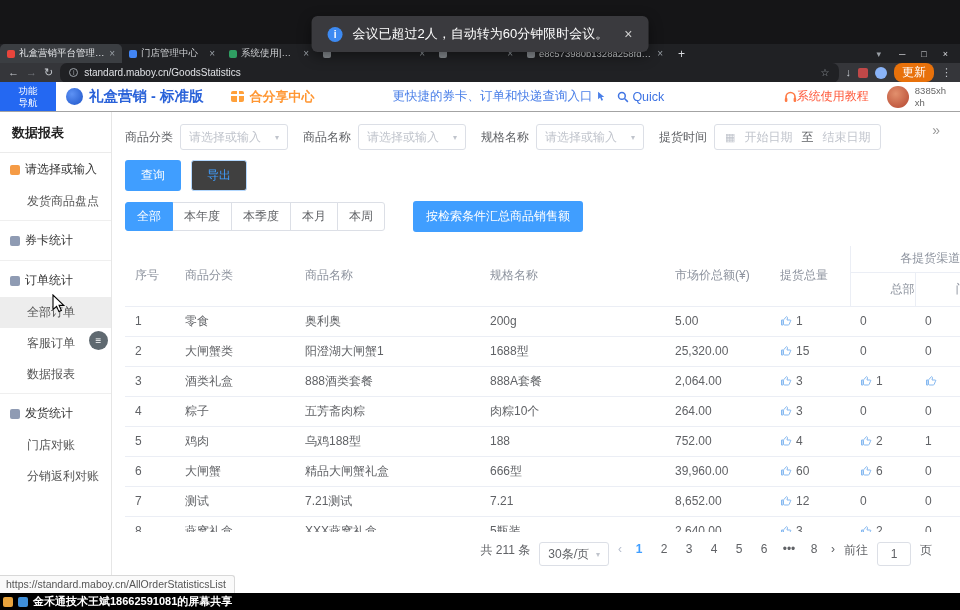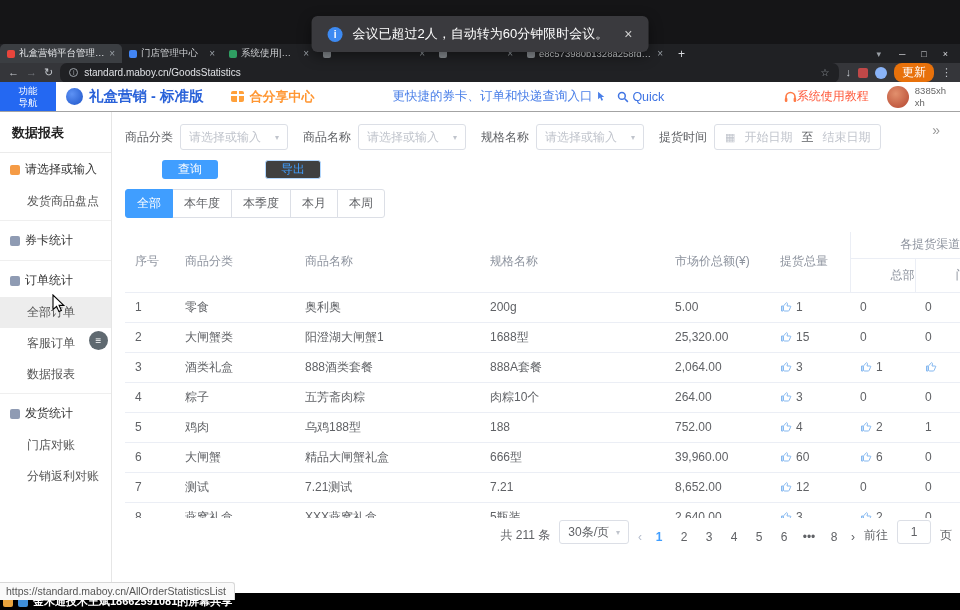--- a/index.html
+++ b/index.html
@@ -99,22 +99,22 @@
          display:flex; align-items:center; justify-content:space-between; padding:0 8px;
          margin-right:8px; cursor:pointer; }
   .ph { color:#c0c4cc; font-size:12px; }
   .sel-ar { color:#c0c4cc; font-size:8px; }
   .daterange { height:26px; border:1px solid #dcdfe6; border-radius:3px; display:flex; align-items:center;
                gap:9px; padding:0 10px; cursor:pointer; }
   .cal { color:#c0c4cc; font-size:11px; }
   .sep { color:#606266; }
 
   .actions { margin-top:10px; display:flex; gap:10px; }
-  .btn { font-size:12px; border-radius:3px; padding:0 15px; border:1px solid transparent; cursor:pointer;
-         font-family:inherit;margin-left:37px; }
+  .btn { font-size:12px; border-radius:3px; padding:6px 15px; border:1px solid transparent; cursor:pointer;
+         font-family:inherit; }
   .btn.primary { background:#409eff; color:#fff; }
   .btn.export { background:#404040; color:#409eff; border-color:#b3d8ff; }
 
   .quickrow { margin-top:10px; display:flex; align-items:center; }
   .seg { font-size:12px; padding:5px 11px; background:#fff; border:1px solid #dcdfe6; color:#606266;
          margin-left:-1px; cursor:pointer; font-family:inherit; }
   .seg.first { margin-left:0; border-radius:3px 0 0 3px; }
   .seg.last { border-radius:0 3px 3px 0; }
   .seg.active { background:#409eff; border-color:#409eff; color:#fff; position:relative; z-index:1; }
   .summary { margin-left:28px; padding:6px 12px; }
@@ -123,38 +123,38 @@
   table { border-collapse:collapse; table-layout:fixed; width:885px; font-size:12px; }
   th { color:#8d939e; font-weight:500; text-align:left; padding:0 10px; border-bottom:1px solid #ebeef5;
        background:#fff; white-space:nowrap; overflow:hidden; }
   thead tr:first-child th { height:26px; }
   thead tr:last-child th { height:34px; }
   th.grp { text-align:center; border-left:1px solid #ebeef5; }
   th.sub { border-left:1px solid #ebeef5;padding-left:40px; }
   td { color:#606266; padding:0 10px; height:30px; border-bottom:1px solid #ebeef5; white-space:nowrap; overflow:hidden; }
   .pk { width:12px; height:12px; vertical-align:-2px; margin-right:4px; }
 
-  .pager { margin-top:2px; width:835px; display:flex; align-items:flex-end; justify-content:flex-end;
-           gap:9px; font-size:12px; color:#606266; padding-right:8px; }
+  .pager { margin-top:10px; width:835px; display:flex; align-items:flex-start; justify-content:flex-end;
+           gap:9px; font-size:12px; color:#606266; padding-right:28px; }
   .psize { border:1px solid #dcdfe6; border-radius:3px; height:24px; display:flex; align-items:center;
            gap:7px; padding:0 8px; cursor:pointer; }
   .pg { min-width:16px; text-align:center; cursor:pointer; }
   .pg.active { color:#409eff; font-weight:bold; }
   .pg-ar { cursor:pointer; }
   .pg-ar.dim { color:#b4bccc; }
   .goto { width:34px; height:24px; border:1px solid #dcdfe6; border-radius:3px; text-align:center;
           font-size:12px; color:#606266; font-family:inherit; }
 
   
   .fab { position:absolute; left:89px; top:331px; width:19px; height:19px; border-radius:50%;
          background:#5f6970; color:#fff; display:flex; align-items:center; justify-content:center;
          font-size:10px; z-index:20; cursor:pointer; }
 
   
-  .statuslink { position:absolute; left:0; bottom:10px; background:#fafafa; border:1px solid #d8d8d8;
+  .statuslink { position:absolute; left:0; bottom:17px; background:#fafafa; border:1px solid #d8d8d8;
                 border-left:none; border-bottom:none; padding:2px 8px 3px 6px; font-size:10.5px;
                 color:#555; z-index:15; border-radius:0 3px 0 0; }
 
   
   .sharebar { height:17px; background:#000; display:flex; align-items:center; gap:5px;
               padding-left:3px; flex-shrink:0; }
   .mic-ic { width:10px; height:10px; border-radius:2px; background:#e8a33d; }
   .cam-ic { width:10px; height:10px; border-radius:2px; background:#3f8fd9; }
   .share-text { color:#fff; font-size:11px; font-weight:bold; white-space:nowrap; }
 
@@ -343,20 +343,21 @@
         <button class="btn primary">查询</button>
         <button class="btn export">导出</button>
       </div>
 
       <div class="quickrow">
         <button class="seg first active">全部</button>
         <button class="seg">本年度</button>
         <button class="seg">本季度</button>
         <button class="seg">本月</button>
         <button class="seg last">本周</button>
+        <button class="btn primary summary">按检索条件汇总商品销售额</button>
       </div>
 
       <div class="tablewrap">
         <table>
           <colgroup>
             <col style="width:50px">
               <col style="width:120px">
               <col style="width:185px">
               <col style="width:185px">
             <col style="width:105px">

